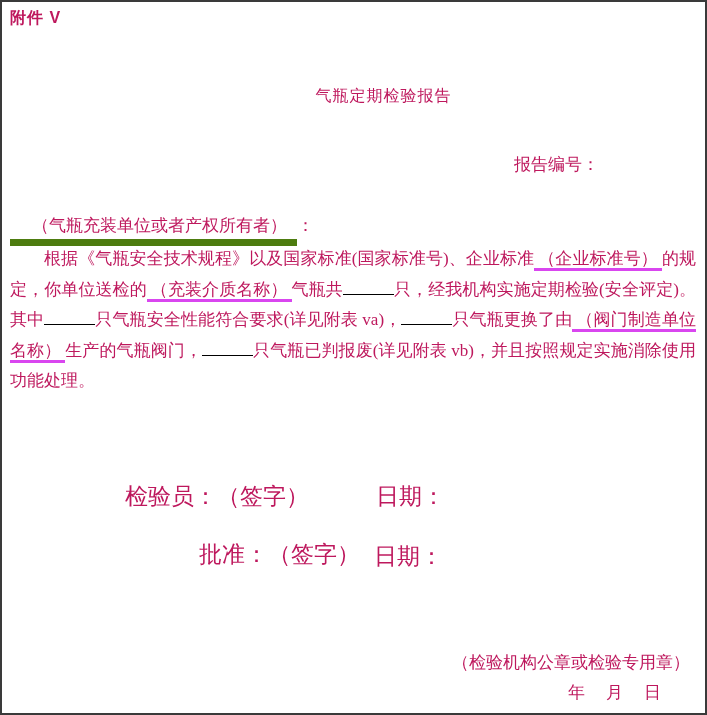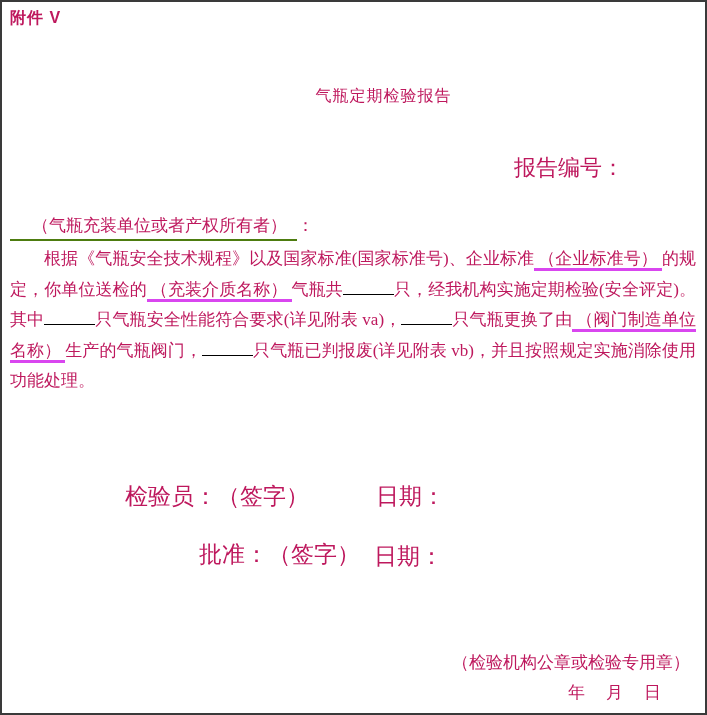--- a/index.html
+++ b/index.html
@@ -19,28 +19,28 @@
     font-size:16px;font-weight:600;letter-spacing:1px;
   }
   .title{
     position:absolute;left:0;top:84px;width:100%;
     text-align:center;
     font-family:"Liberation Sans","DejaVu Sans",sans-serif;
     font-size:16px;font-weight:normal;letter-spacing:1px;padding-left:30px;
   }
   .report-no{
     position:absolute;left:512px;top:151px;
-    font-size:22px;
+    font-size:17px;
   }
   .addressee{
     position:absolute;left:8px;top:211px;right:9px;
     font-size:17px;line-height:26px;
   }
   .addressee .u{
-    border-bottom:2px solid #4d7c0f;
+    border-bottom:7px solid #4d7c0f;
     padding-left:22px;padding-right:10px;
     display:inline-block;
   }
   .paragraph{
     position:absolute;left:8px;top:242px;right:9px;
     font-size:17px;line-height:30.5px;
     text-align:justify;
     text-indent:2em;
   }
   .u{border-bottom:1px solid #000;}

